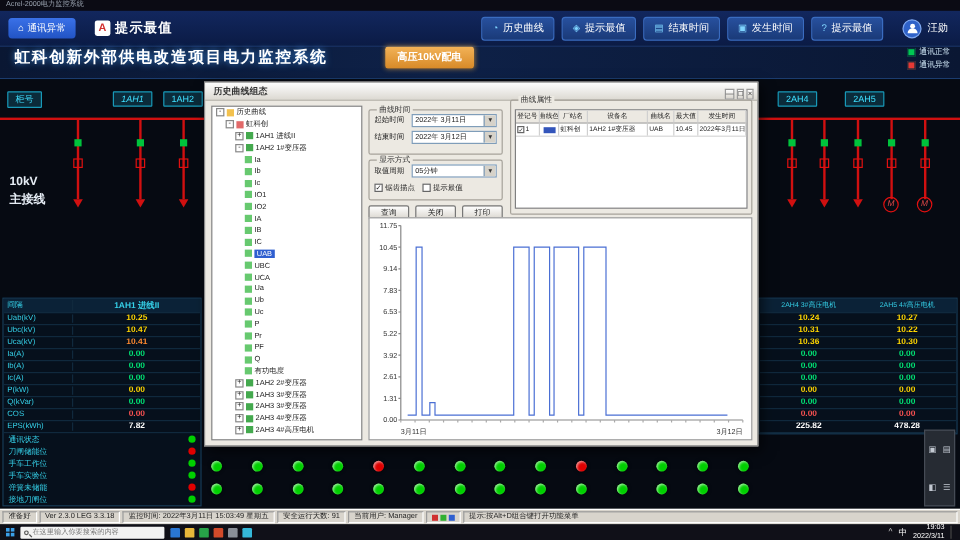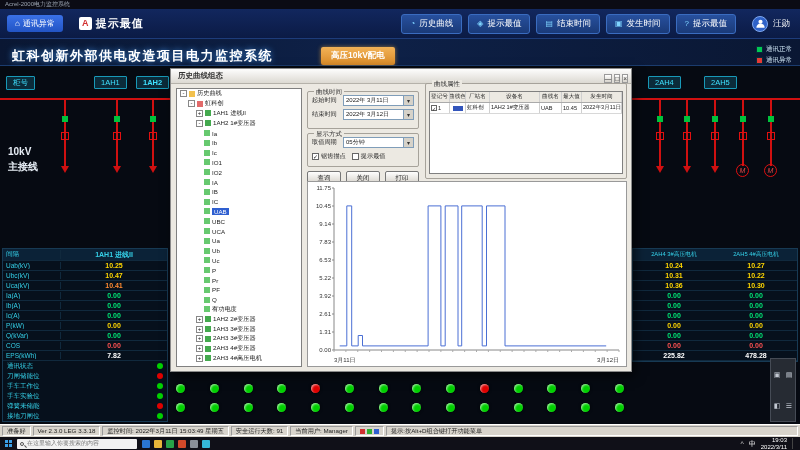--- a/index.html
+++ b/index.html
@@ -25,21 +25,21 @@
   .nav{display:flex;gap:6px;align-items:center}
   .nav-btn{display:flex;align-items:center;gap:4px;background:linear-gradient(#27509e,#1a3a78);
     border:1px solid #3a6cc0;border-radius:3px;color:#fff;font-size:8.5px;padding:3px 8px;cursor:pointer}
   .nav-ico{color:#7fd4ff;font-size:8px;line-height:8px}
   .user{display:flex;align-items:center;gap:5px;margin:0 10px 0 16px}
   .avatar{width:16px;height:16px;border-radius:50%;background:#2f62c8;display:flex;align-items:center;justify-content:center;border:1px solid #7fa8f0}
   .avatar svg{width:11px;height:11px}
   .user-name{color:#fff;font-size:8.5px}
 
   
-  .subheader{position:absolute;top:39px;left:0;width:800px;height:27px;display:flex;align-items:flex-end;
+  .subheader{position:absolute;top:39px;left:0;width:800px;height:27px;display:flex;align-items:flex-start;
     background:linear-gradient(90deg,#0a1733,#0e2148 45%,#0a1733);border-bottom:1px solid #1b3c6e}
   .sub-title{color:#fff;font-size:13px;font-weight:bold;letter-spacing:1.5px;margin-left:12px;
     text-shadow:0 0 6px rgba(70,160,255,.8)}
   .section-btn{margin-left:48px;background:linear-gradient(#f2b257,#d88a28);color:#fff;font-size:8.5px;
     font-weight:bold;padding:3px 10px;border-radius:2px;cursor:pointer;box-shadow:0 0 4px rgba(240,170,60,.6)}
   .legend{display:flex;flex-direction:column;gap:2px;margin-right:8px}
   .legend-row{display:flex;align-items:center;gap:3px}
   .legend-sq{width:7px;height:7px;border:1px solid #0a2a3a}
   .legend-row span:last-child{color:#cfe6f5;font-size:6.5px}
 
@@ -377,22 +377,22 @@
         <span class="ind-dot" style="background: rgb(0, 208, 0);"></span>
         <span class="ind-dot" style="background: rgb(0, 208, 0);"></span>
       </div>
     <div class="mini-toolbar">
         <span class="mt-icon">▣</span>
         <span class="mt-icon">▤</span>
         <span class="mt-icon">◧</span>
         <span class="mt-icon">☰</span>
       </div>
   <div class="bus-label" style="left: 6px;">柜号</div>
-      <div class="bus-label" style="left: 94px;">1AH1</div>
-      <div class="bus-label" style="left: 136px; font-weight: bold;">1AH2</div>
+      <div class="bus-label" style="left: 94px; font-style: italic;">1AH1</div>
+      <div class="bus-label" style="left: 136px;">1AH2</div>
       <div class="bus-label" style="left: 648px;">2AH4</div>
       <div class="bus-label" style="left: 704px;">2AH5</div>
       <div class="feeder" style="left: 60px;">
         <i class="f-line"></i>
         <i class="f-g"></i>
         <i class="f-r"></i>
         <i class="f-a"></i>
       </div>
       <div class="feeder" style="left: 112px;">
         <i class="f-line"></i>

